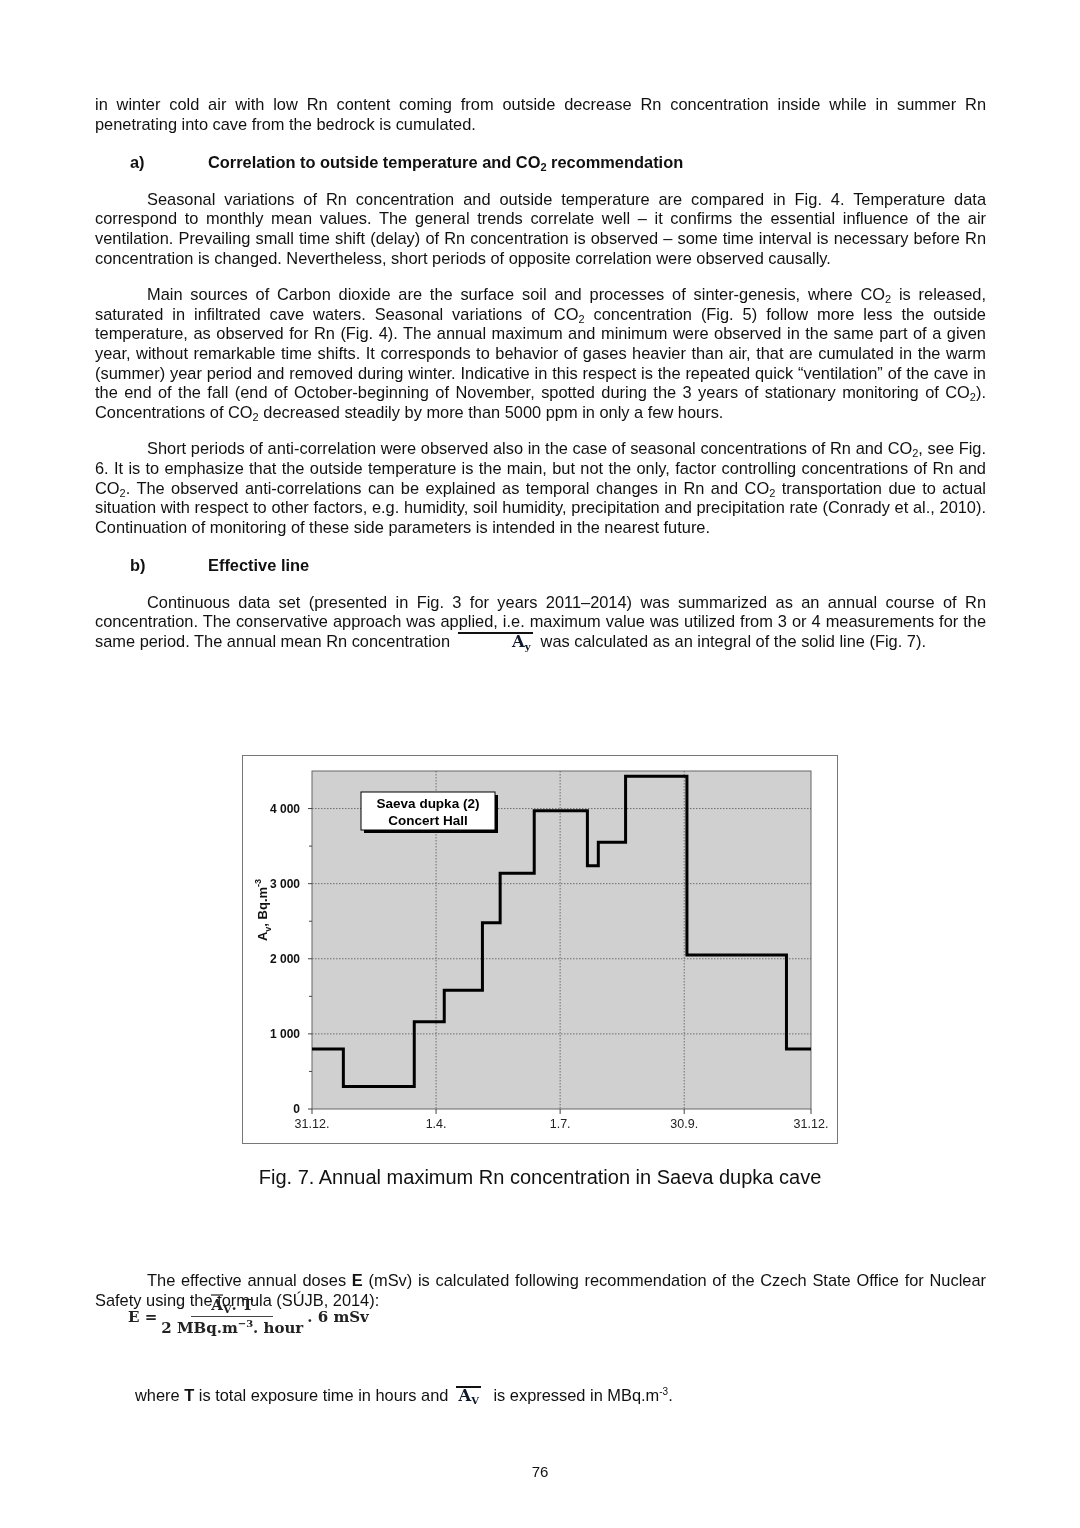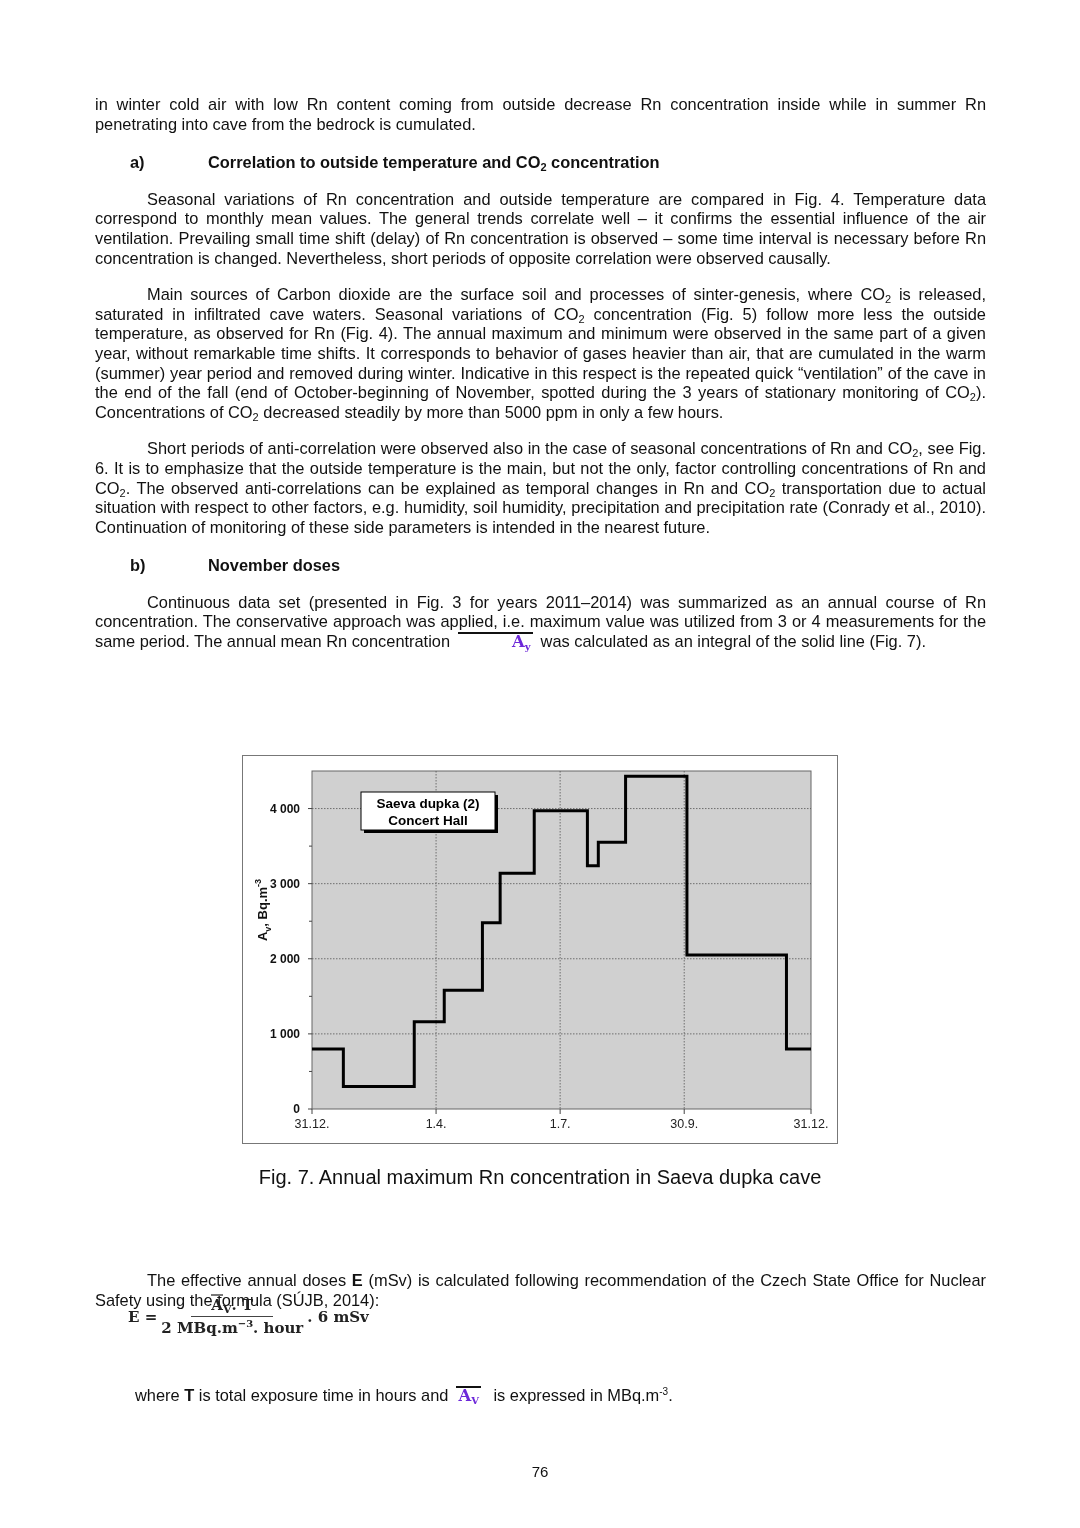--- a/index.html
+++ b/index.html
@@ -6,21 +6,21 @@
   body { width: 1080px; height: 1528px; position: relative; overflow: hidden;
          font-family: "Liberation Sans", sans-serif; color: #111; }
   .page { position: absolute; left: 78px; top: 78px; width: 925px; font-size: 16.4px; line-height: 19.6px; }
   p { margin: 17px; text-align: justify; }
   .indent { text-indent: 52px; }
   .heading { font-weight: bold; margin-top: 19px; display: flex; padding-left: 52px; }
   .heading .num { width: 78px; display: inline-block; }
   sub { font-size: 11px; line-height: 0; vertical-align: -3px; }
   sup { font-size: 10px; line-height: 0; vertical-align: 6px; }
   .avbar { font-family: "DejaVu Serif", serif; font-weight: bold; display: inline-block; position: relative;
-           padding: 0 2px; margin: 0 8px; border-top: 2px solid #111; line-height: 16px; color: #6d28d9; }
+           padding: 0 2px; margin: 0 8px; border-top: 2px solid #111; line-height: 16px; color: #0f172a; }
   .avbar .s { font-size: 10px; vertical-align: -3px; }
   .tall { line-height: 29px; }
 
   .figure { position: absolute; left: 242px; top: 755px; width: 596px; height: 389px;
             border: 1px solid #777; background: #fff; box-sizing: border-box; }
   .chart-svg { position: absolute; left: 0; top: 0; }
   .caption { position: absolute; left: 0; width: 1080px; top: 1167px; text-align: center;
              font-size: 20px; line-height: 20px; }
   .formula-intro { position: absolute; left: 78px; top: 1253px; width: 925px; font-size: 16.4px; line-height: 20px; }
   .formula { position: absolute; left: 128px; top: 1296px; font-family: "DejaVu Serif", serif; font-weight: bold;
@@ -33,29 +33,29 @@
   .pagenum { position: absolute; left: 0; width: 1080px; top: 1463px; text-align: center; font-size: 15px; }
 </style>
 </head>
 <body>
 
 <div class="page">
   <p>in winter cold air with low Rn content coming from outside decrease Rn concentration inside while in summer Rn penetrating into cave from the bedrock is cumulated.</p>
 
   <div class="heading">
     <span class="num">a)</span>
-    <span><span>Correlation to outside temperature and CO</span><sub>2</sub><span> concentration</span></span>
+    <span><span>Correlation to outside temperature and CO</span><sub>2</sub><span> recommendation</span></span>
   </div>
   <p class="indent">Seasonal variations of Rn concentration and outside temperature are compared in Fig. 4. Temperature data correspond to monthly mean values. The general trends correlate well – it confirms the essential influence of the air ventilation. Prevailing small time shift (delay) of Rn concentration is observed – some time interval is necessary before Rn concentration is changed. Nevertheless, short periods of opposite correlation were observed causally.</p>
   <p class="indent"><span>Main sources of Carbon dioxide are the surface soil and processes of sinter-genesis, where CO</span><sub>2</sub><span> is released, saturated in infiltrated cave waters. Seasonal variations of CO</span><sub>2</sub><span> concentration (Fig. 5) follow more less the outside temperature, as observed for Rn (Fig. 4). The annual maximum and minimum were observed in the same part of a given year, without remarkable time shifts. It corresponds to behavior of gases heavier than air, that are cumulated in the warm (summer) year period and removed during winter. Indicative in this respect is the repeated quick “ventilation” of the cave in the end of the fall (end of October-beginning of November, spotted during the 3 years of stationary monitoring of CO</span><sub>2</sub><span>). Concentrations of CO</span><sub>2</sub><span> decreased steadily by more than 5000 ppm in only a few hours.</span></p>
   <p class="indent"><span>Short periods of anti-correlation were observed also in the case of seasonal concentrations of Rn and CO</span><sub>2</sub><span>, see Fig. 6. It is to emphasize that the outside temperature is the main, but not the only, factor controlling concentrations of Rn and CO</span><sub>2</sub><span>. The observed anti-correlations can be explained as temporal changes in Rn and CO</span><sub>2</sub><span> transportation due to actual situation with respect to other factors, e.g. humidity, soil humidity, precipitation and precipitation rate (Conrady et al., 2010). Continuation of monitoring of these side parameters is intended in the nearest future.</span></p>
 
   <div class="heading">
     <span class="num">b)</span>
-    <span>November doses</span>
+    <span>Effective line</span>
   </div>
   <p class="indent tall" style="line-height:19.6px;"><span>Continuous data set (presented in Fig. 3 for years 2011–2014) was summarized as an annual course of Rn concentration. The conservative approach was applied, i.e. maximum value was utilized from 3 or 4 measurements for the same period. The annual mean Rn concentration</span><span class="avbar"><span>A</span><span class="s">y</span></span><span>was calculated as an integral of the solid line (Fig. 7).</span></p>
 </div>
 
 <div class="figure">
   <svg class="chart-svg" id="chart" width="596" height="389">
       <rect x="69" y="15" width="499" height="338" fill="#d0d0d0" stroke="#666" stroke-width="1"></rect>
       <line x1="65" y1="353" x2="69" y2="353" stroke="#444"></line>
       <text x="57" y="357" text-anchor="end" font-family="Liberation Sans, sans-serif" font-size="12" font-weight="bold" fill="#111">0</text>
       <line x1="69" y1="277.8888888888889" x2="568" y2="277.8888888888889" stroke="#555" stroke-width="0.8" stroke-dasharray="1.5,1.5"></line>

